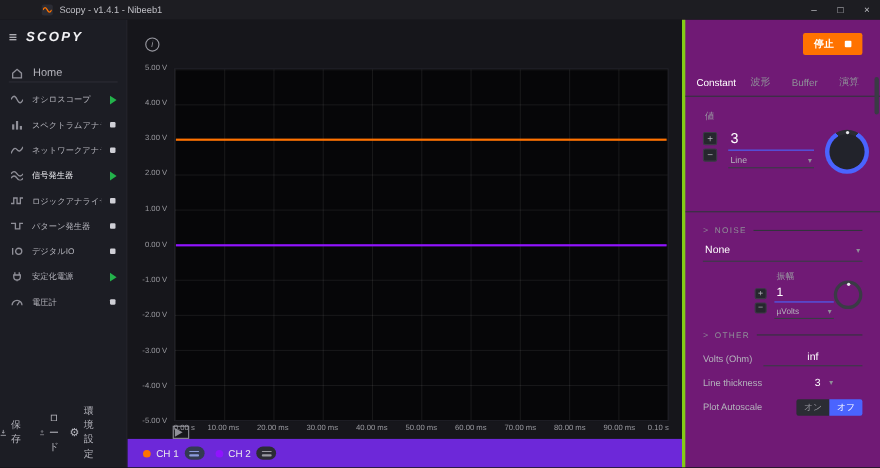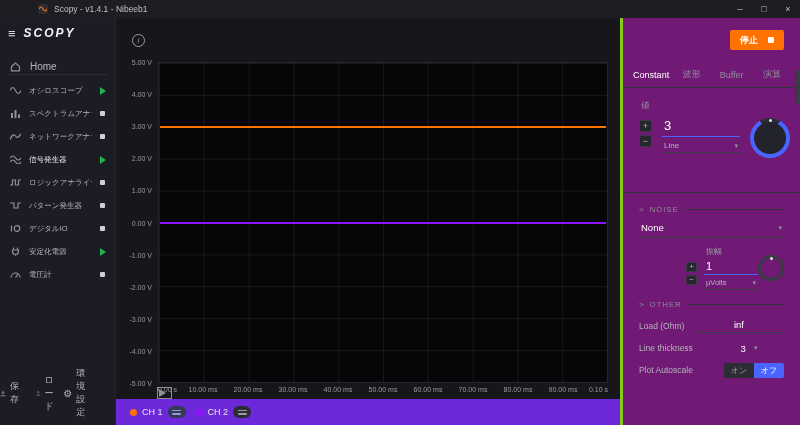--- a/index.html
+++ b/index.html
@@ -432,21 +432,21 @@
         </div>
         <div class="knob small"></div>
       </div>
 
       <div class="sect">
         <span class="chev">&gt;</span>
         <span class="sectlabel">OTHER</span>
         <span class="sectline"></span>
       </div>
       <div class="prow">
-        <span class="plabel">Load (Ohm)</span>
+        <span class="plabel">Volts (Ohm)</span>
         <span class="pfield">inf</span>
       </div>
       <div class="prow">
         <span class="plabel">Line thickness</span>
         <span class="pselect">
           <span>3</span>
           <span class="caret">▾</span>
         </span>
       </div>
       <div class="prow">

